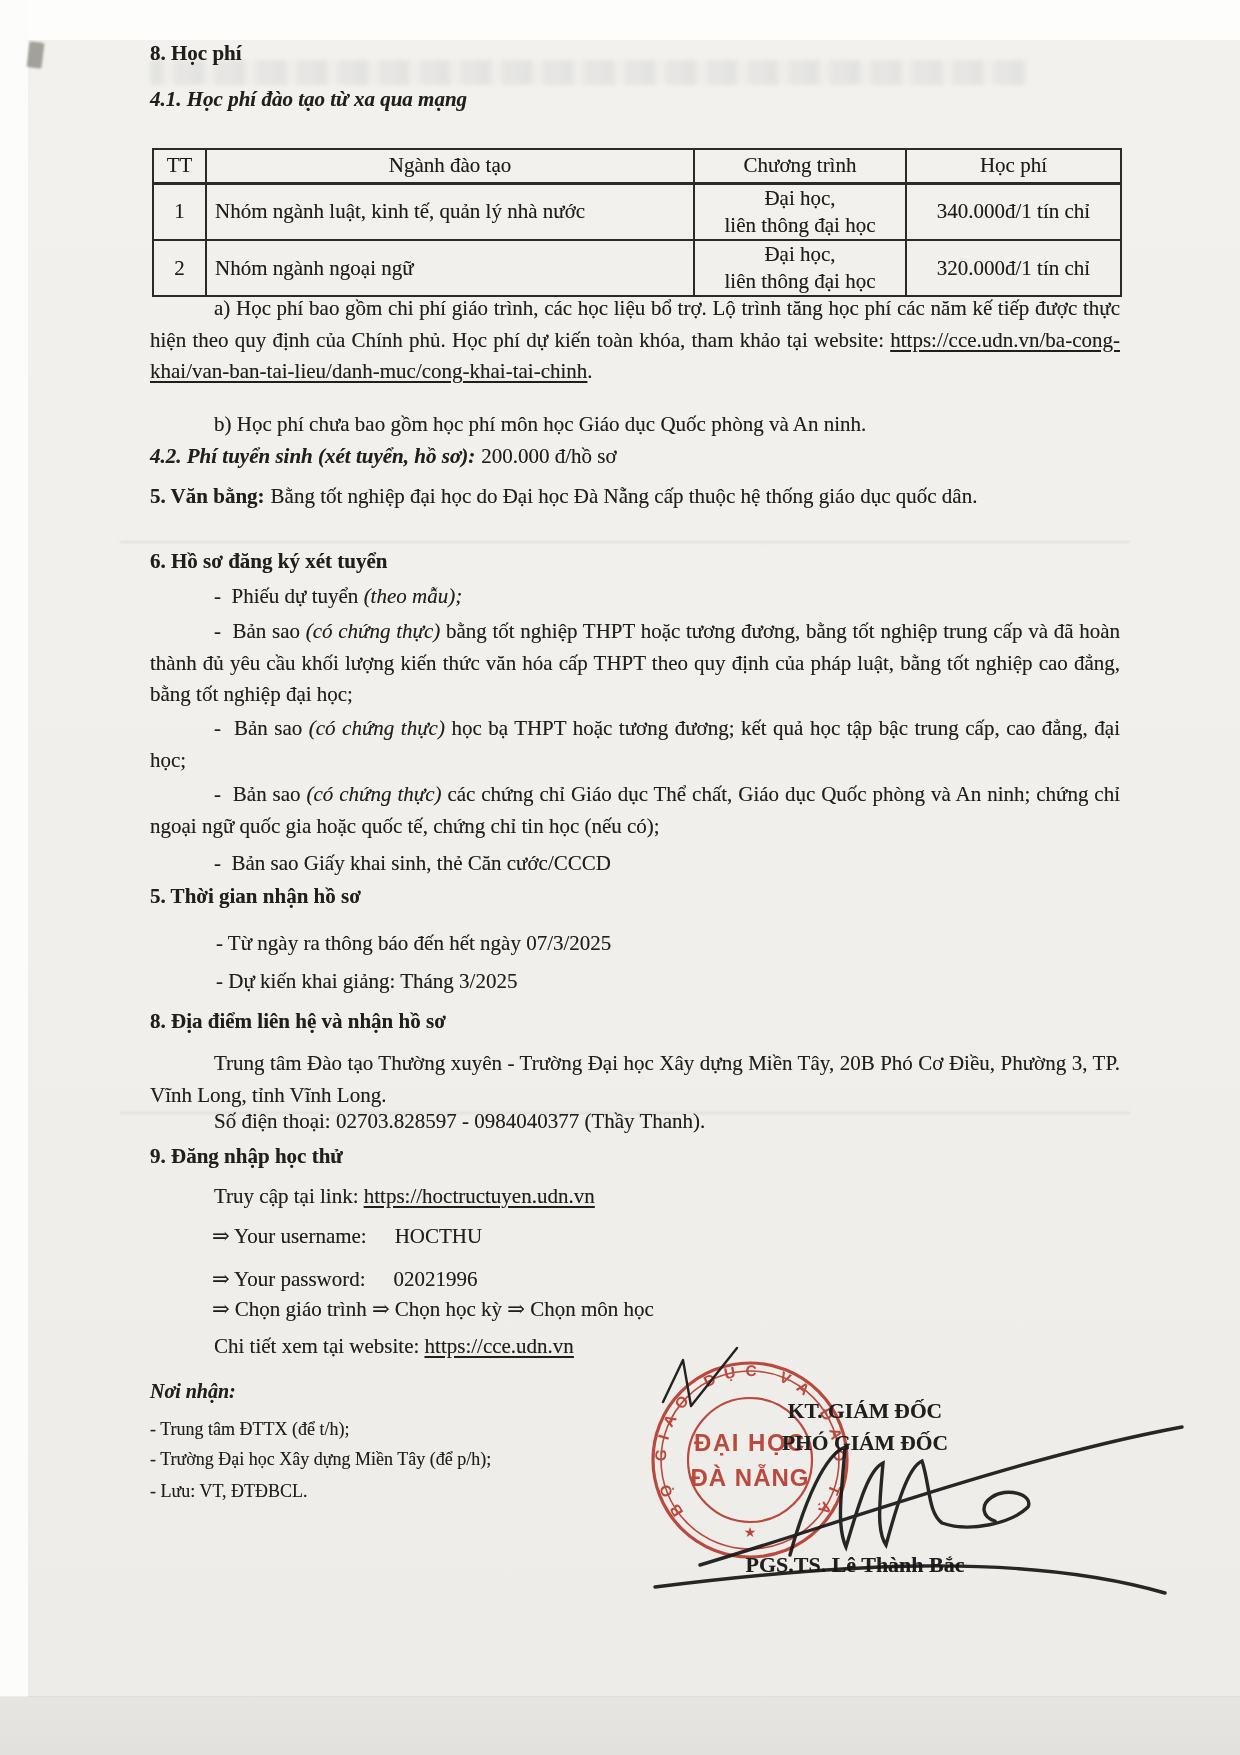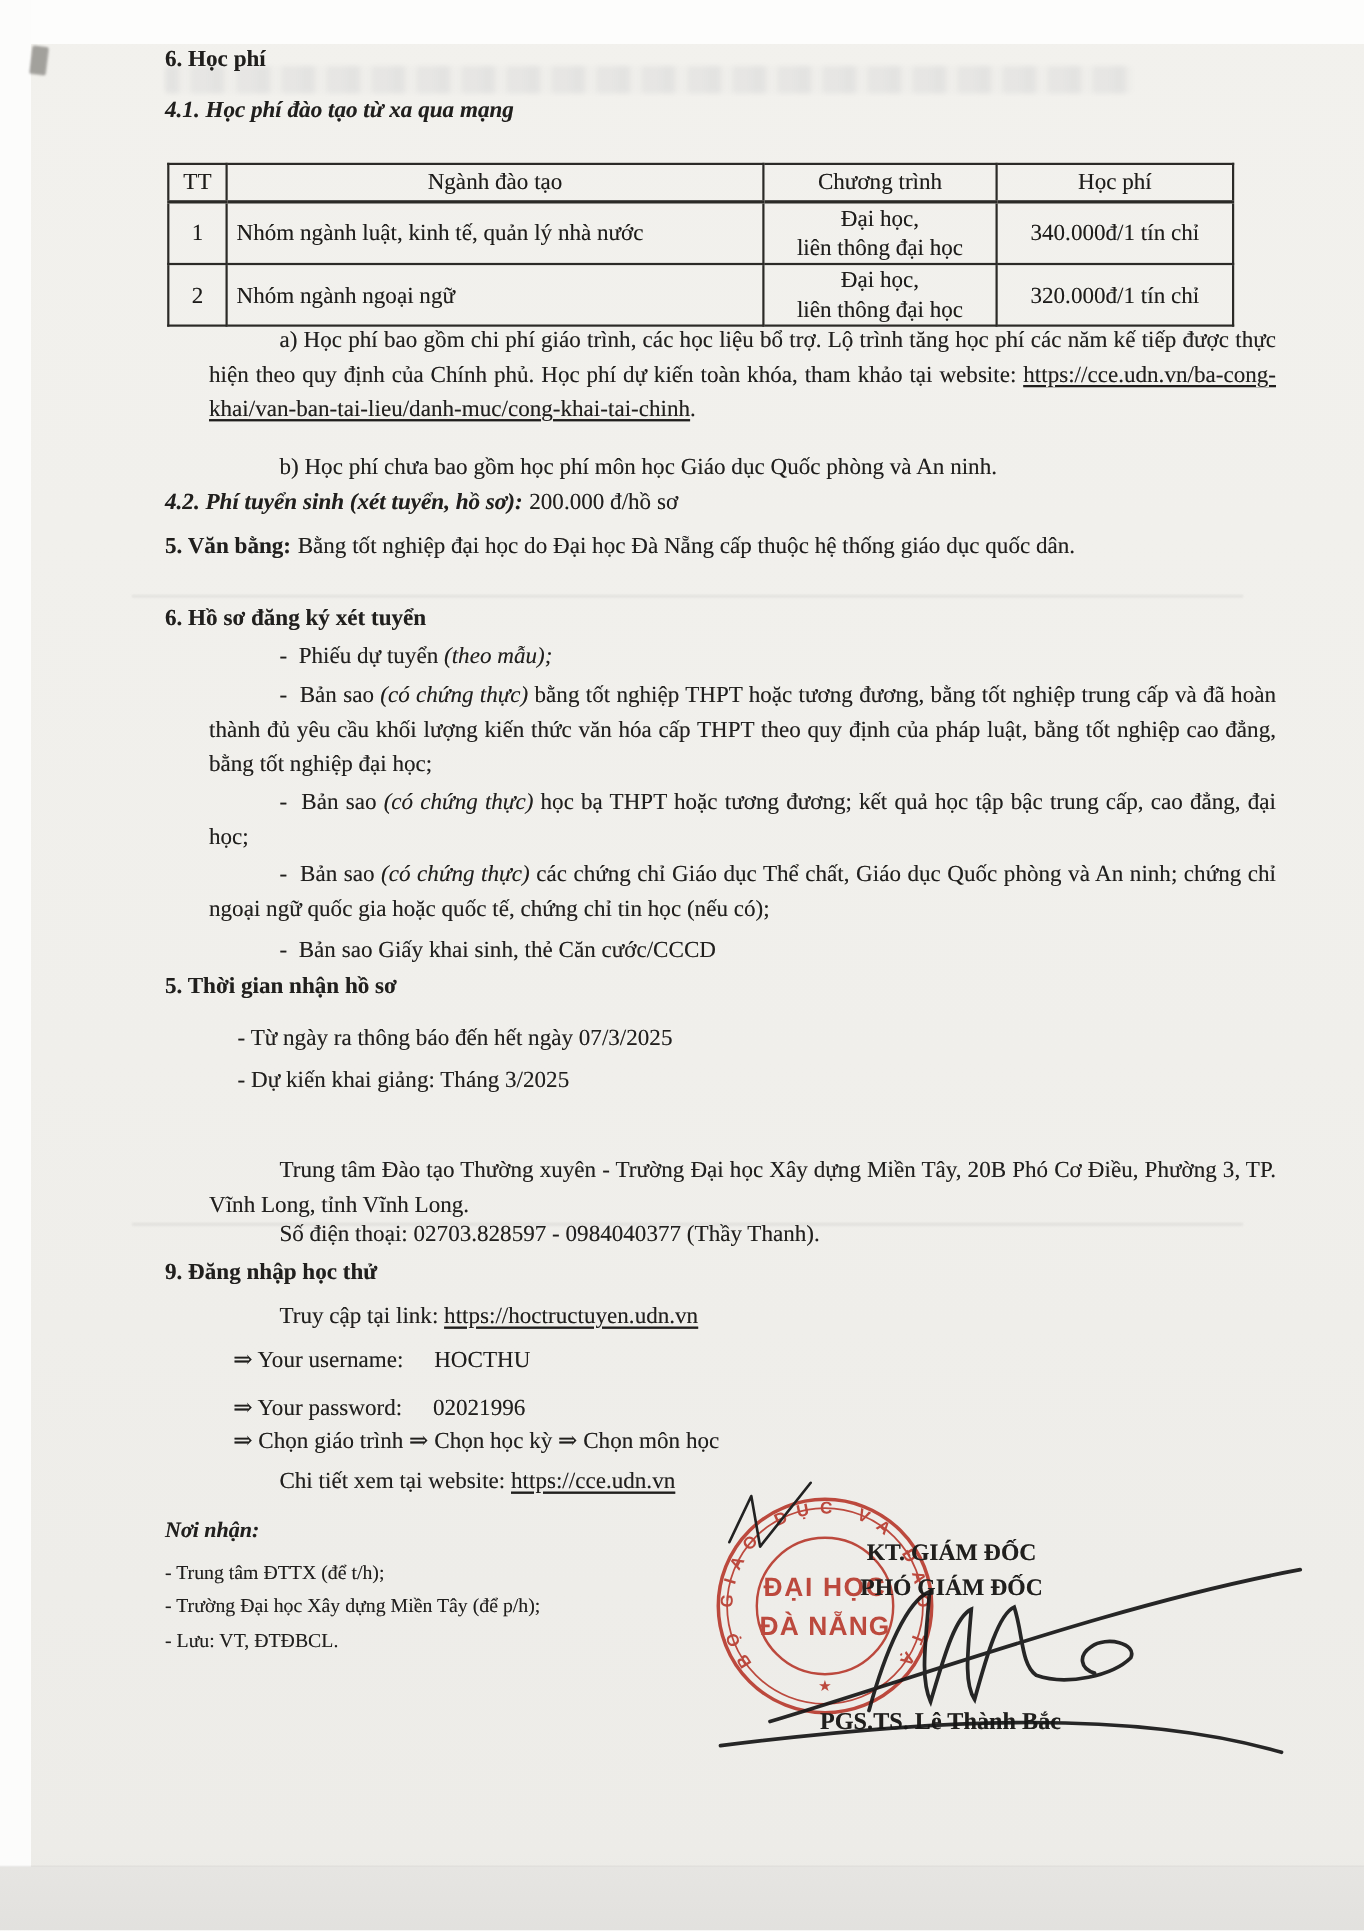--- a/index.html
+++ b/index.html
@@ -12,21 +12,21 @@
   .page{
     position:relative;width:1240px;height:1755px;overflow:hidden;
     background:
       linear-gradient(90deg,#fcfcfb 0 28px,rgba(0,0,0,0) 28px),
       linear-gradient(180deg,#fdfdfc 0 40px,rgba(0,0,0,0) 40px),
       linear-gradient(180deg,#f2f1ed 0%,#f0efeb 55%,#edece8 96%,#e9e8e4 100%);
   }
   .blk{position:absolute;left:150px;width:970px;font-size:21px;line-height:31.5px;
        text-shadow:0 0 .5px rgba(35,32,30,.45);}
   .just{text-align:justify;}
-  .ind{text-indent:64px;margin-left:40px;}
+  .ind{text-indent:64px;}
   .b{font-weight:bold;}
   .i{font-style:italic;}
   .url{text-decoration:underline;text-underline-offset:3px;text-decoration-thickness:1.5px;text-align:right;}
   
   table.fee{position:absolute;left:152px;top:148px;border-collapse:collapse;table-layout:fixed;
        font-size:21px;color:#1d1c1a;text-shadow:0 0 .5px rgba(35,32,30,.4);}
   table.fee td,table.fee th{border:2px solid #2b2a27;padding:0 8px;}
   table.fee th{border-bottom-width:3px;font-weight:normal;}
   .ct-cell{text-align:center;line-height:27px;}
   .center{text-align:center;}
@@ -55,21 +55,21 @@
 <body>
 
 <div class="page">
 
   <div class="corner-mark"></div>
   <div class="ghost"></div>
   <div class="streak" style="top:541px"></div>
   <div class="streak" style="top:1112px"></div>
   <div class="bottom-band"></div>
 
-  <div class="blk b" style="top:38px">6. Học phí</div>
+  <div class="blk b" style="top:38px">8. Học phí</div>
   <div class="blk b i" style="top:84px">4.1. Học phí đào tạo từ xa qua mạng</div>
 
   <table class="fee">
     <colgroup>
         <col style="width:53px">
         <col style="width:488px">
         <col style="width:212px">
         <col style="width:215px">
       </colgroup>
     <tbody>
@@ -127,20 +127,21 @@
     <span>-</span>&nbsp;&nbsp;<span>Bản sao </span><span class="i">(có chứng thực)</span><span> các chứng chỉ Giáo dục Thể chất, Giáo dục Quốc phòng và An ninh; chứng chỉ ngoại ngữ quốc gia hoặc quốc tế, chứng chỉ tin học (nếu có);</span>
   </div>
   <div class="blk ind" style="top:848px">
     <span>-</span>&nbsp;&nbsp;<span>Bản sao Giấy khai sinh, thẻ Căn cước/CCCD</span>
   </div>
 
   <div class="blk b" style="top:881px">5. Thời gian nhận hồ sơ</div>
   <div class="blk" style="top:928px;text-indent:66px">- Từ ngày ra thông báo đến hết ngày 07/3/2025</div>
   <div class="blk" style="top:966px;text-indent:66px">- Dự kiến khai giảng: Tháng 3/2025</div>
 
+  <div class="blk b" style="top:1006px">8. Địa điểm liên hệ và nhận hồ sơ</div>
   <div class="blk just ind" style="top:1048px">Trung tâm Đào tạo Thường xuyên - Trường Đại học Xây dựng Miền Tây, 20B Phó Cơ Điều, Phường 3, TP. Vĩnh Long, tỉnh Vĩnh Long.</div>
   <div class="blk ind" style="top:1106px">Số điện thoại: 02703.828597 - 0984040377 (Thầy Thanh).</div>
 
   <div class="blk b" style="top:1141px">9. Đăng nhập học thử</div>
   <div class="blk ind" style="top:1181px">
     <span>Truy cập tại link: </span><span class="url">https://hoctructuyen.udn.vn</span>
   </div>
   <div class="blk" style="top:1221px;text-indent:62px">
     <span>⇒</span> <span>Your username:</span><span class="val-gap">HOCTHU</span>
   </div>

